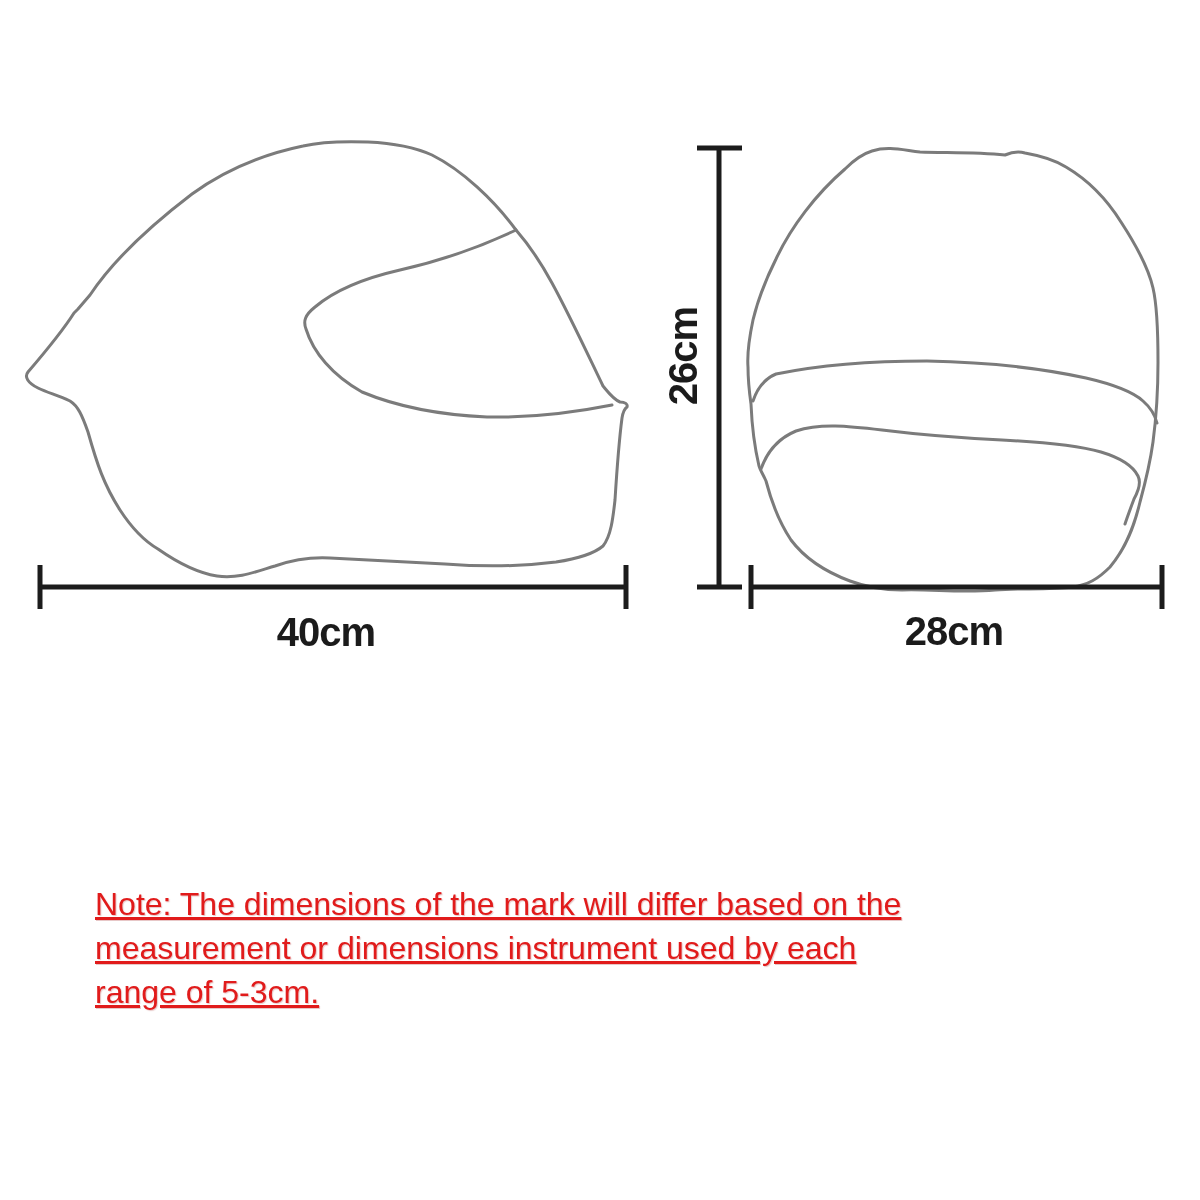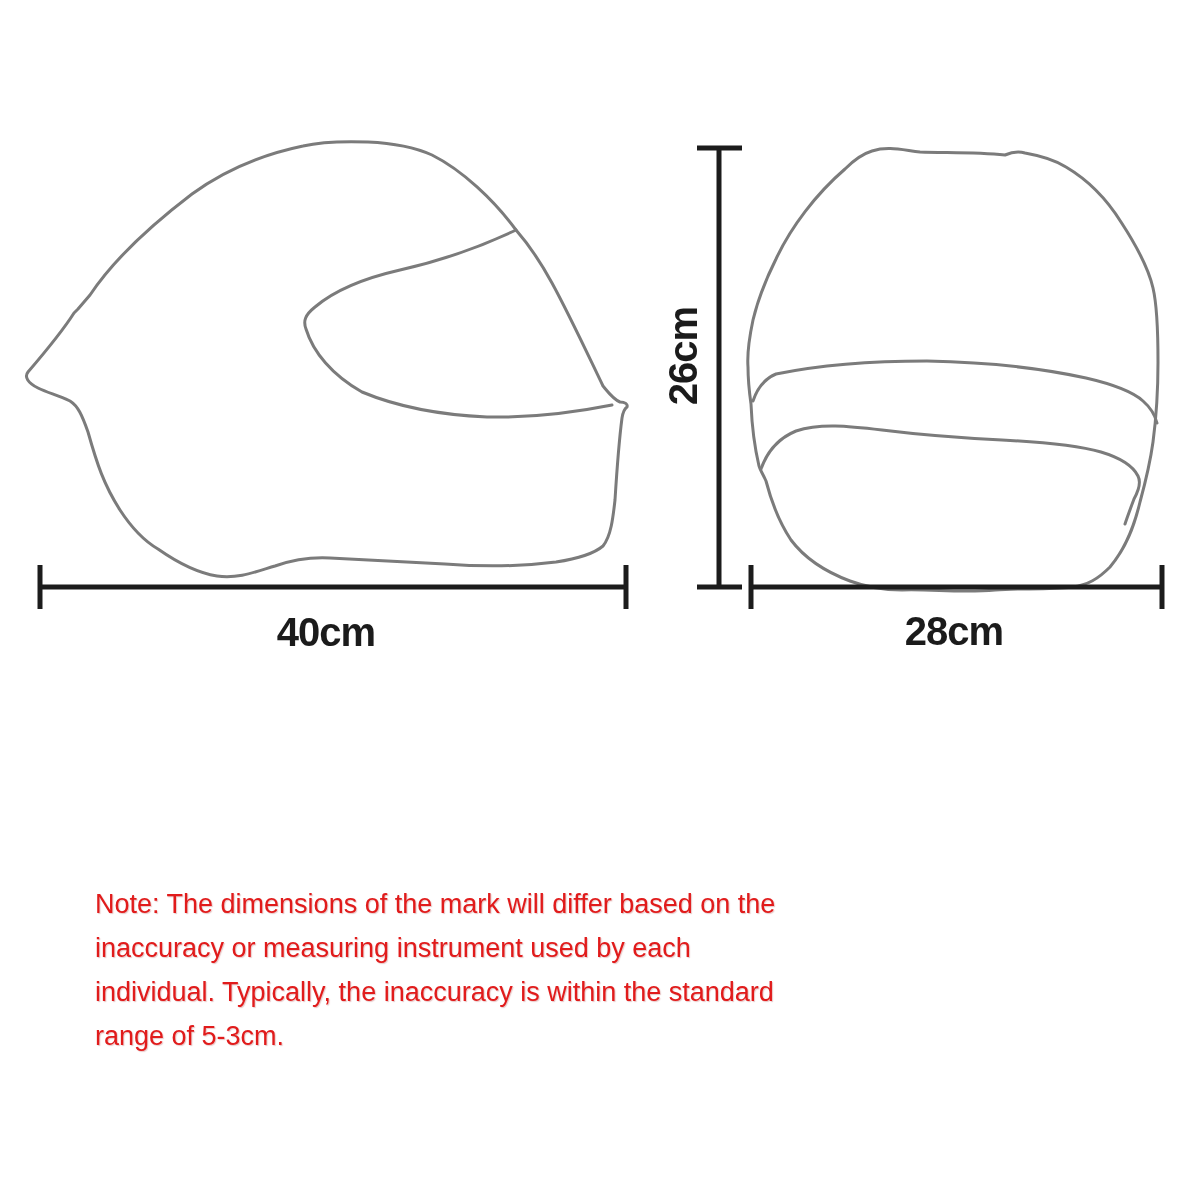--- a/index.html
+++ b/index.html
@@ -29,24 +29,25 @@
     font-size:40px;
     fill:#1b1b1b;
     letter-spacing:-1px;
   }
   .note{
     position:absolute;
     left:95px;
     top:882px;
     width:960px;
     color:#e11b1b;
-    font-size:27px;
+    font-size:32px;
     line-height:44px;
     font-weight:400;
     text-shadow:1px 1px 1px rgba(160,30,30,0.25);
+    text-decoration:underline;
   }
   .note-line{white-space:nowrap;}
 </style>
 </head>
 <body>
 
 <div class="canvas">
 
   <svg width="1200" height="1200" viewBox="0 0 1200 1200">
 
@@ -144,18 +145,17 @@
     <g>
       <line class="dim-line" x1="751" y1="587" x2="1162" y2="587"></line>
       <line class="dim-line" x1="751" y1="565" x2="751" y2="609"></line>
       <line class="dim-line" x1="1162" y1="565" x2="1162" y2="609"></line>
       <text class="dim-label" x="954" y="645" text-anchor="middle">28cm</text>
     </g>
   </svg>
 
   <div class="note">
     <div class="note-line">Note: The dimensions of the mark will differ based on the</div>
-    <div class="note-line">inaccuracy or measuring instrument used by each</div>
-    <div class="note-line">individual. Typically, the inaccuracy is within the standard</div>
+    <div class="note-line">measurement or dimensions instrument used by each</div>
     <div class="note-line">range of 5-3cm.</div>
   </div>
 
 </div>
 
 </body></html>

